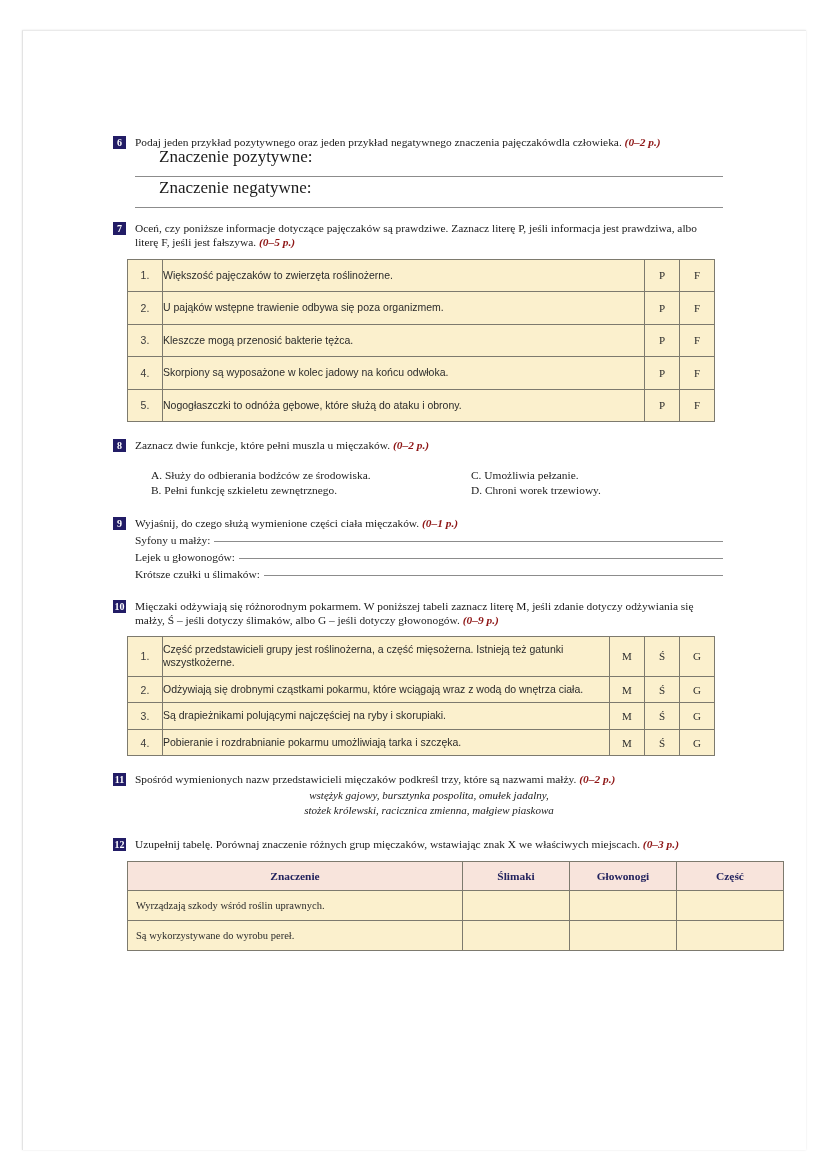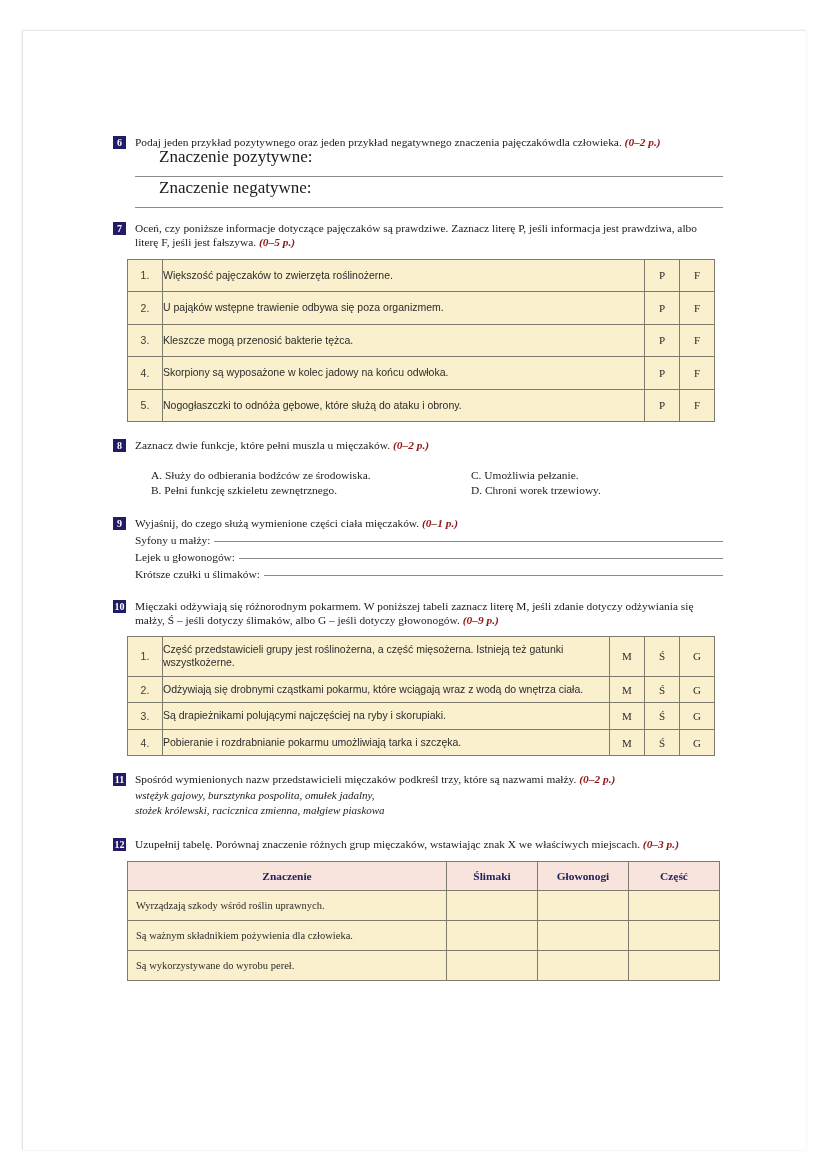--- a/index.html
+++ b/index.html
@@ -151,34 +151,34 @@
 
   
   table.cmp { margin-top: 10px; width: 588px; }
   table.cmp th {
     background: #f8e4dc;
     font-family: "Liberation Serif", serif;
     font-weight: bold;
     font-size: 11.4px;
     color: #23235e;
     text-align: center;
-    padding: 8px 0;
+    padding: 8px 8px;
     margin-left: 32px;
   }
   table.cmp td.c-txt {
     font-family: Liberation Serif, serif;
     font-size: 10.5px;
     color: #2b2b2b;
     padding: 9px 8px;
     text-align: left;
   }
   table.cmp td.c-blank { padding: 9px 4px; }
 
   .species {
-    text-align: left;
+    text-align: center;
     font-style: italic;
     font-size: 11px;
     line-height: 13.5px;
     margin-top: 2px;
     padding-left: 22px;
   }
   .spacer-sm { height: 9px; }
   .spacer-md { height: 14px; }
   .spacer-lg { height: 17px; }
 </style>
@@ -344,26 +344,20 @@
           </tr>
         </thead>
         <tbody>
           <tr>
             <td class="c-txt">Wyrządzają szkody wśród roślin uprawnych.</td>
             <td class="c-blank"></td>
             <td class="c-blank"></td>
             <td class="c-blank"></td>
           </tr>
           <tr>
-            <td class="c-txt">Są ważnym składnikiem pożywienia dla człowieka.</td>
-            <td class="c-blank"></td>
-            <td class="c-blank"></td>
-            <td class="c-blank"></td>
-          </tr>
-          <tr>
             <td class="c-txt">Są wykorzystywane do wyrobu pereł.</td>
             <td class="c-blank"></td>
             <td class="c-blank"></td>
             <td class="c-blank"></td>
           </tr>
         </tbody>
       </table>
     </div>
 
   </div>

